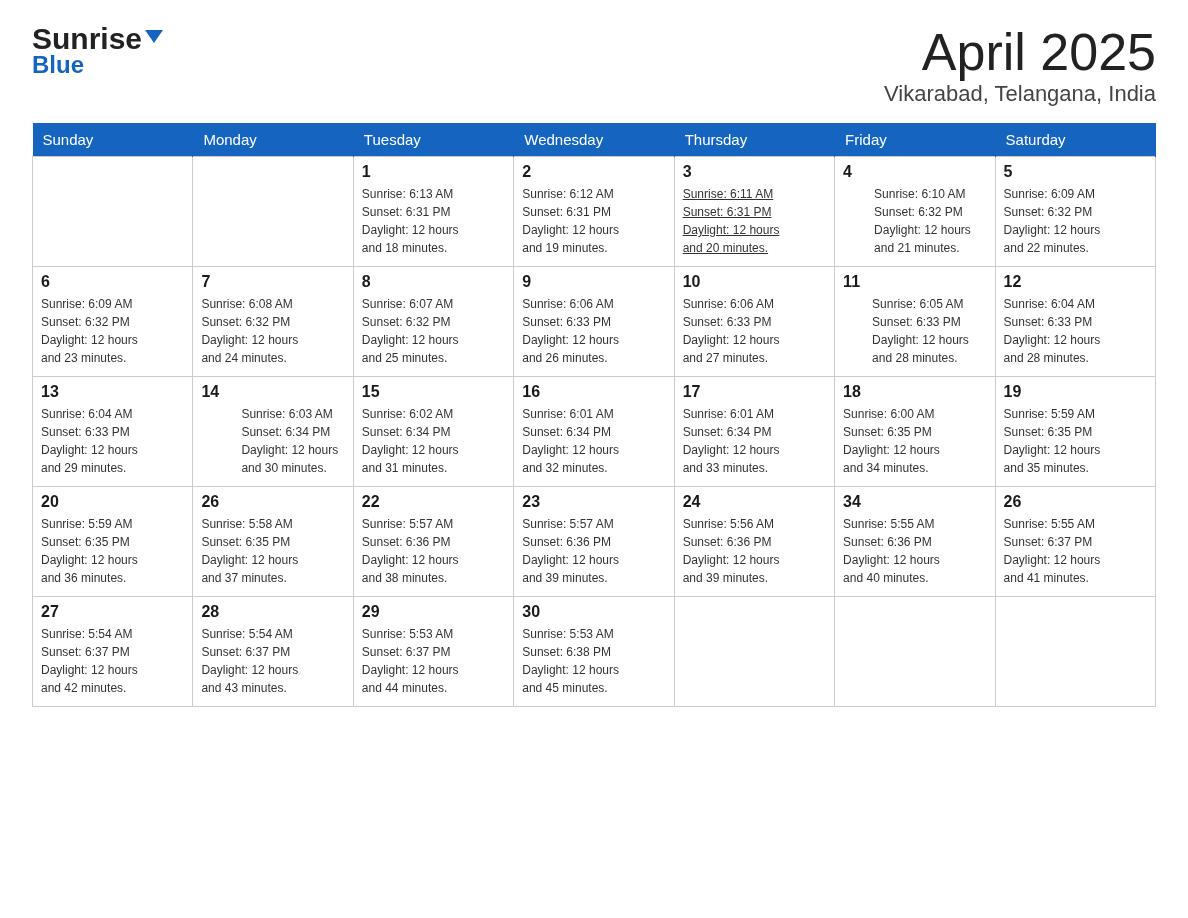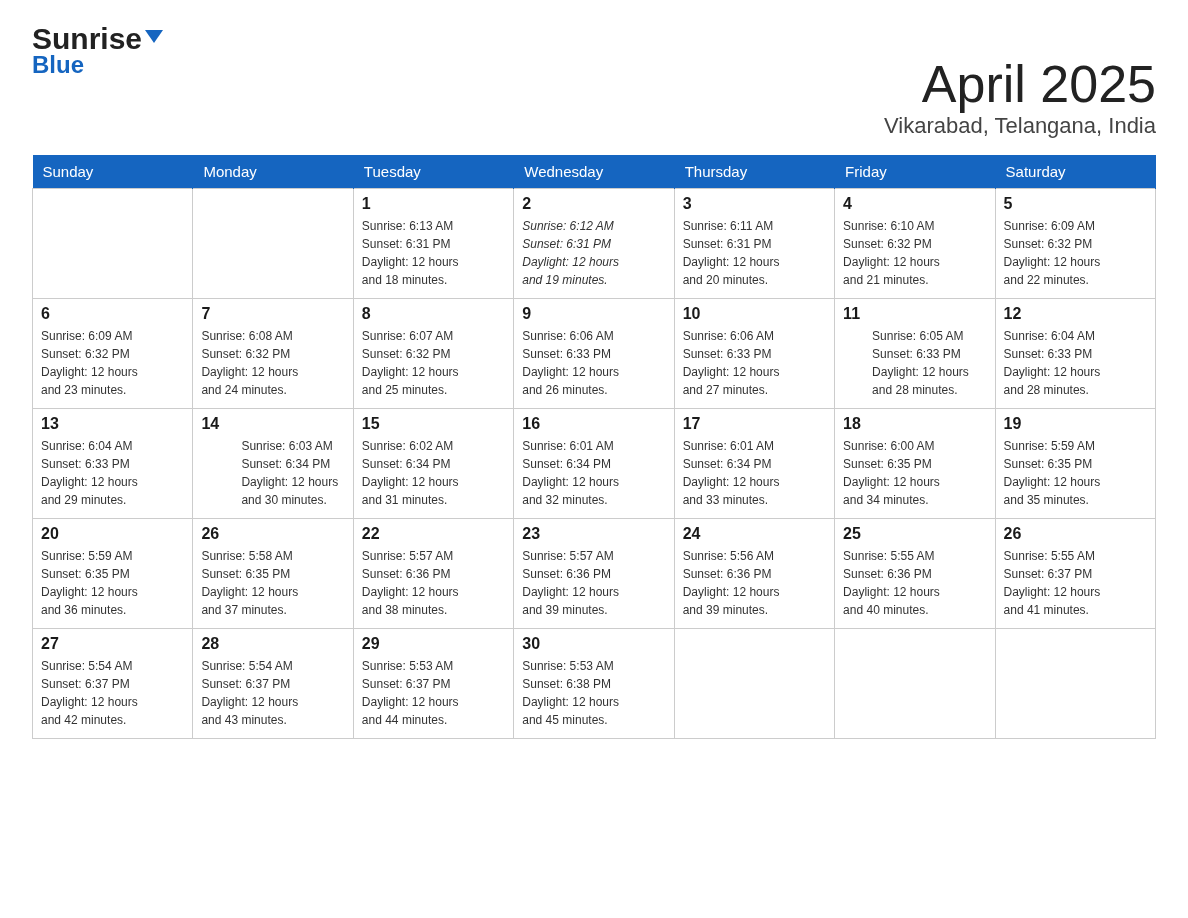--- a/index.html
+++ b/index.html
@@ -17,21 +17,20 @@
       margin-bottom: 16px;
     }
     .title-block {
       text-align: right;
     }
     .title-block h1 {
       font-size: 52px;
       font-weight: normal;
       color: #222;
       line-height: 1.1;
-      margin-top: 32px;
     }
     .title-block h2 {
       font-size: 22px;
       font-weight: normal;
       color: #444;
     }
     table {
       width: 100%;
       border-collapse: collapse;
       table-layout: fixed;
@@ -109,35 +108,35 @@
         <td></td>
         <td>
           <span class="day-number">1</span>
           <div class="day-info" style="white-space: pre-line;">Sunrise: 6:13 AM
 Sunset: 6:31 PM
 Daylight: 12 hours
 and 18 minutes.</div>
         </td>
         <td>
           <span class="day-number">2</span>
-          <div class="day-info" style="white-space: pre-line; font-style: italic;">Sunrise: 6:12 AM
+          <div class="day-info" style="white-space: pre-line;">Sunrise: 6:12 AM
 Sunset: 6:31 PM
 Daylight: 12 hours
 and 19 minutes.</div>
         </td>
         <td>
           <span class="day-number">3</span>
-          <div class="day-info" style="white-space: pre-line;">Sunrise: 6:11 AM
+          <div class="day-info" style="white-space: pre-line; text-decoration: underline;">Sunrise: 6:11 AM
 Sunset: 6:31 PM
 Daylight: 12 hours
 and 20 minutes.</div>
         </td>
         <td>
           <span class="day-number">4</span>
-          <div class="day-info" style="white-space: pre-line;">Sunrise: 6:10 AM
+          <div class="day-info" style="white-space: pre-line; margin-left: 31px;">Sunrise: 6:10 AM
 Sunset: 6:32 PM
 Daylight: 12 hours
 and 21 minutes.</div>
         </td>
         <td>
           <span class="day-number">5</span>
           <div class="day-info" style="white-space: pre-line;">Sunrise: 6:09 AM
 Sunset: 6:32 PM
 Daylight: 12 hours
 and 22 minutes.</div>
@@ -275,21 +274,21 @@
 and 39 minutes.</div>
         </td>
         <td>
           <span class="day-number">24</span>
           <div class="day-info" style="white-space: pre-line;">Sunrise: 5:56 AM
 Sunset: 6:36 PM
 Daylight: 12 hours
 and 39 minutes.</div>
         </td>
         <td>
-          <span class="day-number">25</span>
+          <span class="day-number">34</span>
           <div class="day-info" style="white-space: pre-line;">Sunrise: 5:55 AM
 Sunset: 6:36 PM
 Daylight: 12 hours
 and 40 minutes.</div>
         </td>
         <td>
           <span class="day-number">26</span>
           <div class="day-info" style="white-space: pre-line;">Sunrise: 5:55 AM
 Sunset: 6:37 PM
 Daylight: 12 hours

